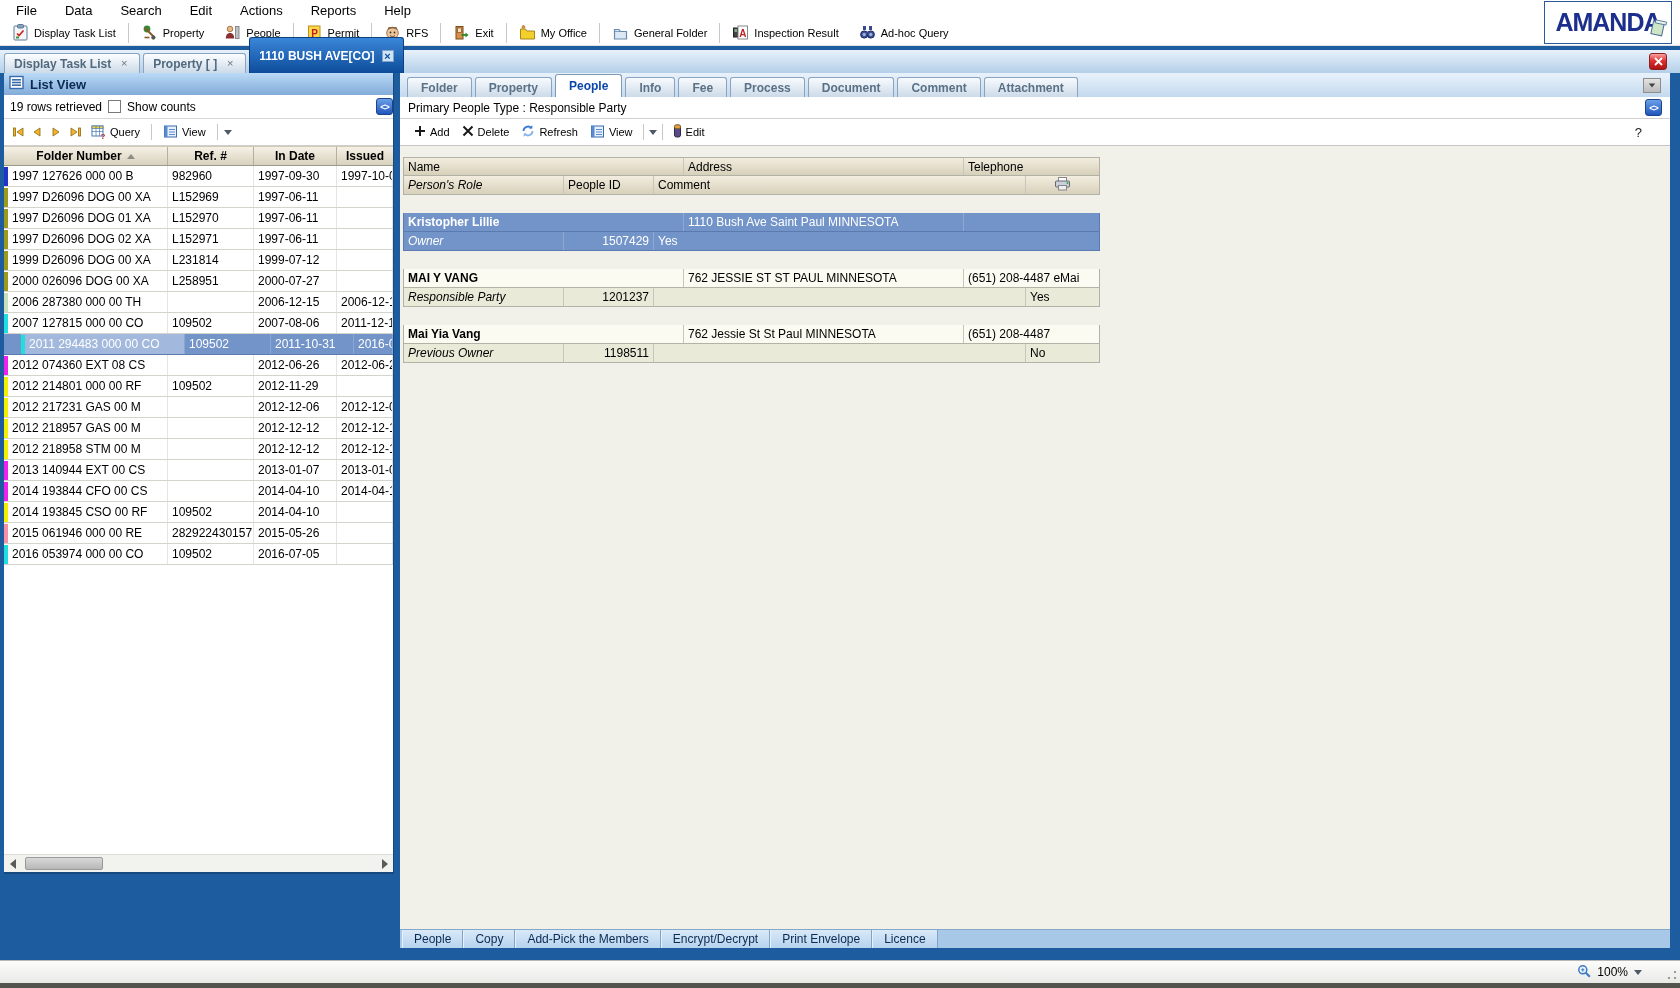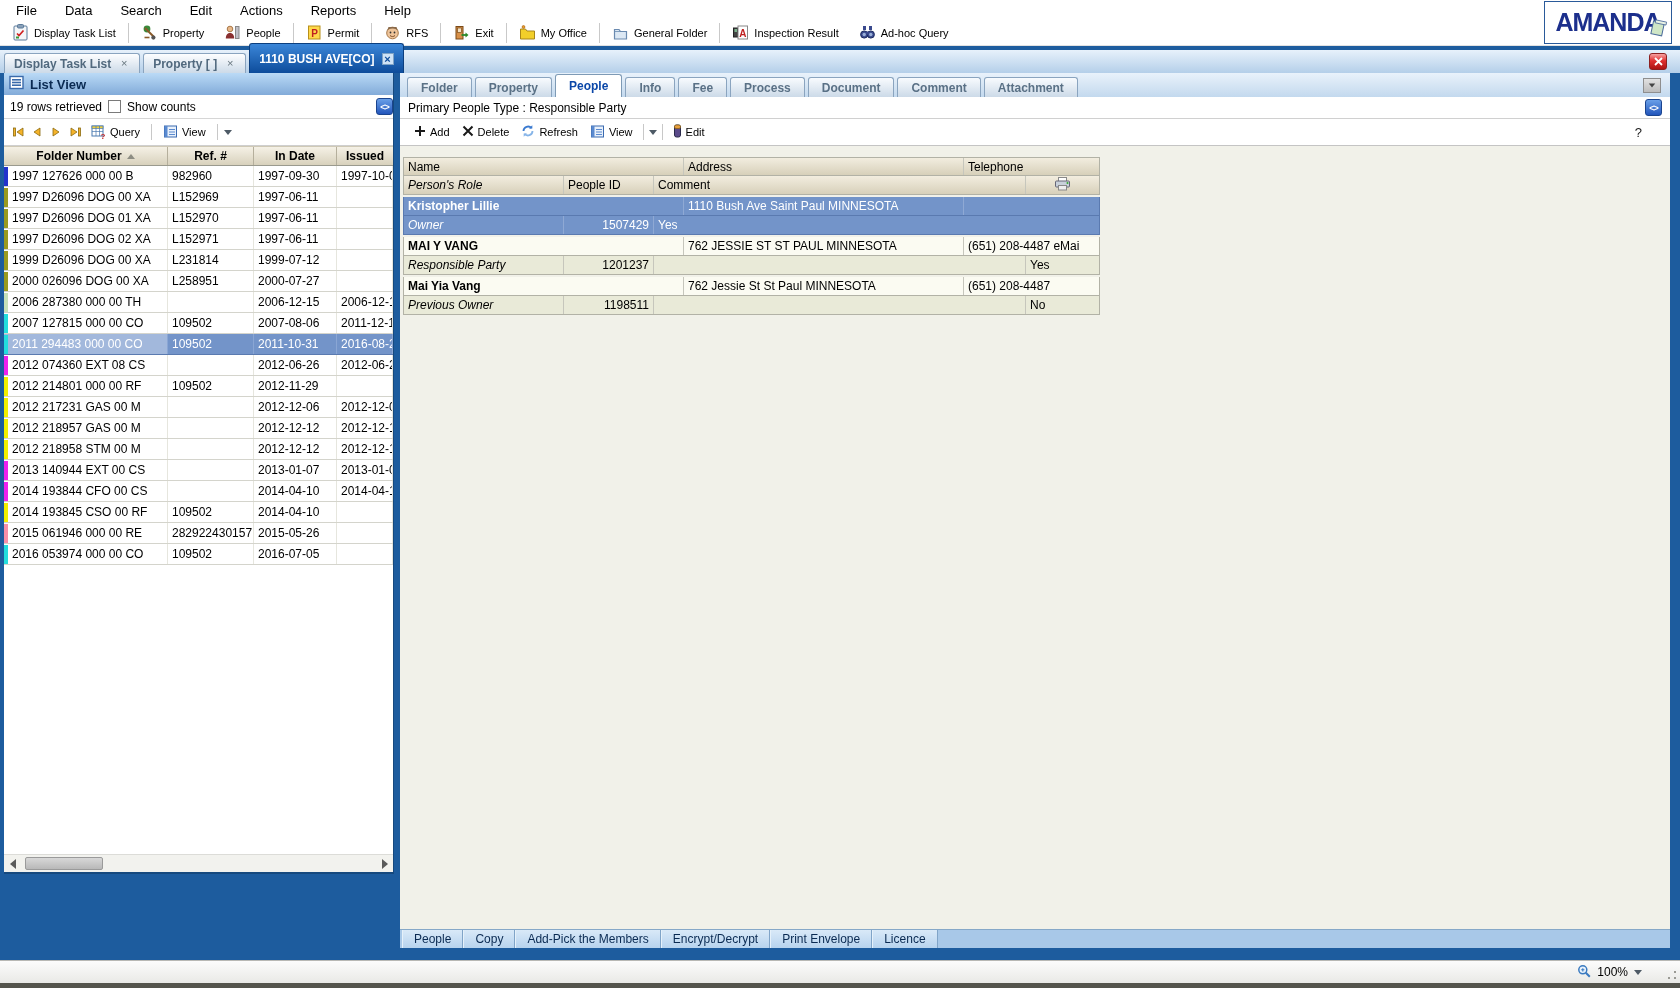--- a/index.html
+++ b/index.html
@@ -21,21 +21,21 @@
   .logo-box { position:absolute; top:1px; right:8px; width:128px; height:43px; background:#fff; border:1px solid #2a5a9a; display:flex; align-items:center; justify-content:center; z-index:5; }
   .logo-text { font-size:25px; font-weight:bold; color:#1c2f8c; letter-spacing:-1px; }
   .logo-page { position:absolute; right:2px; bottom:1px; }
 
   
   .band { height:4px; background:#1d5c9e; }
   .doc-tabs { height:23px; background:linear-gradient(#e7f1fb,#b4cfe9); display:flex; align-items:flex-end; padding-left:4px; gap:3px; position:relative; }
   .doc-tab { height:20px; display:flex; align-items:center; gap:7px; padding:0 9px; font-size:12px; font-weight:bold; color:#51697e; background:linear-gradient(#fdfeff,#ccdae8); border:1px solid #8aa4bf; border-bottom:none; border-radius:3px 3px 0 0; white-space:nowrap; }
   .doc-tab .x { width:12px; height:12px; line-height:11px; text-align:center; font-size:11px; font-weight:normal; color:#67767f; }
   .doc-tab .x::before { content:"×"; }
-  .doc-tab.active { height:30px; background:linear-gradient(#3b86d8,#0d4c9b); color:#fff; border-color:#0c3f7f;justify-content:center; }
+  .doc-tab.active { height:36px; background:linear-gradient(#3b86d8,#0d4c9b); color:#fff; border-color:#0c3f7f;justify-content:center; }
   .doc-tab.active .x { background:#cfe3f6; border:1px solid #7fa3c6; color:#0d4c9b; font-weight:bold; }
   .close-red { position:absolute; right:13px; top:3px; width:18px; height:17px; background:linear-gradient(#f7a2a2,#df3030 45%,#ad1414); border:1px solid #8d2020; border-radius:3px; display:flex; align-items:center; justify-content:center; }
 
   
   .main { height:875px; position:relative; background:#1d5c9e; }
 
   
   .left-panel { position:absolute; left:4px; top:0; width:390px; height:801px; background:#fff; display:flex; flex-direction:column; border-right:1px solid #16497e; border-bottom:2px solid #16497e; }
   .lp-header { height:22px; flex:none; background:linear-gradient(#badaf6,#82abd9); display:flex; align-items:center; gap:6px; padding-left:5px; font-size:13px; font-weight:bold; color:#0a2a52; }
   .lp-counts { height:24px; flex:none; display:flex; align-items:center; gap:6px; padding-left:6px; font-size:12px; border-bottom:1px solid #d6d6d6; position:relative; }
@@ -50,21 +50,21 @@
   .tri-up-sort { width:0; height:0; border-left:4px solid transparent; border-right:4px solid transparent; border-bottom:5px solid #8d8d83; margin-left:5px; }
 
   .grid-header { height:20px; flex:none; display:flex; background:linear-gradient(#f5f1e6,#d8d1bc); border-bottom:1px solid #9a9a8e; border-top:1px solid #cfc9b6; font-size:12px; font-weight:bold; }
   .gh-cell { display:flex; align-items:center; justify-content:center; border-right:1px solid #b5af9c; }
   .c1 { width:164px; } .c2 { width:86px; } .c3 { width:83px; } .c4 { flex:1; border-right:none; }
   .grid-rows { flex:none; }
   .g-row { height:21px; display:flex; border-bottom:1px solid #d4d4cc; background:#fff; cursor:default; }
   .g-cell { display:flex; align-items:center; border-right:1px solid #e6e6de; overflow:hidden; white-space:nowrap; padding-left:4px; }
   .g-cell.c1 { padding-left:0; }
   .stripe { width:4px; height:19px; margin-right:4px; flex:none; }
-  .g-row.selected { background:#7394c9; color:#fff; border-bottom-color:#5a7ab0; }
+  .g-row.selected { background:#7394c9; color:#fff; border-bottom-color:#5a7ab0;padding-left:17px; }
   .g-row.selected .c1 { background:#a2b8dc; }
   .g-row.selected .g-cell { border-right-color:#8aa6d4; }
   .lp-filler { flex:1; background:#fff; }
   .lp-scrollbar { height:18px; flex:none; display:flex; align-items:center; background:#f2f2ee; border-top:1px solid #dcdcd8; }
   .sb-arrow { width:17px; height:16px; display:flex; align-items:center; justify-content:center; }
   .tri-left { width:0; height:0; border-top:5px solid transparent; border-bottom:5px solid transparent; border-right:6px solid #5a5a5a; }
   .tri-right { width:0; height:0; border-top:5px solid transparent; border-bottom:5px solid transparent; border-left:6px solid #5a5a5a; }
   .sb-thumb { width:78px; height:13px; background:linear-gradient(#d8d8d8,#b8b8b8); border:1px solid #9a9a9a; border-radius:2px; margin-left:4px; }
   .sb-track { flex:1; }
 
@@ -83,21 +83,21 @@
   .rp-content { flex:1; padding:11px 0 0 3px; overflow:hidden; }
   .people-table { width:697px; font-size:12px; }
   .pt-row { display:flex; height:19px; align-items:center; border:1px solid #b2b2a6; border-top:none; background:#fbfbf2; }
   .pt-hrow { background:linear-gradient(#f2eddf,#d7d0ba); }
   .pt-hrow.first { border-top:1px solid #b2b2a6; }
   .pt-cell { height:100%; display:flex; align-items:center; padding:0 4px; border-right:1px solid #c6c6bc; overflow:hidden; white-space:nowrap; }
   .pt-cell:last-child { border-right:none; }
   .w280 { width:280px; } .w190 { width:160px;font-style:italic; } .w90 { width:90px; } .w372 { width:372px; } .w137 { flex:1; } .w45 { flex:1; }
   .pt-cell.num { justify-content:flex-end; }
   .pt-cell.bold { font-weight:bold; }
-  .record { margin-top:2px; }
+  .record { margin-top:18px; }
   .record .name-row { background:#fbfbf2; }
   .record .role-row { background:#e9ead8; }
   .record.selected .name-row, .record.selected .role-row { background:#7394c9; color:#fff; }
   .record.selected .pt-cell { border-right-color:#8fa9d4; }
   .record.selected .pt-row { border-color:#5a7ab0; }
   .pt-print-cell { justify-content:center; }
 
   .rp-bottom-tabs { height:19px; flex:none; background:#a8c8e8; border-top:1px solid #86a8c8; display:flex; padding-left:2px; }
   .rpb-tab { padding:0 11px; display:flex; align-items:center; font-size:12px; color:#0a2a52; background:linear-gradient(#d9e9f8,#b7d3ee); border-right:1px solid #80a4c8; border-left:1px solid #e6f1fa; white-space:nowrap; }
 

